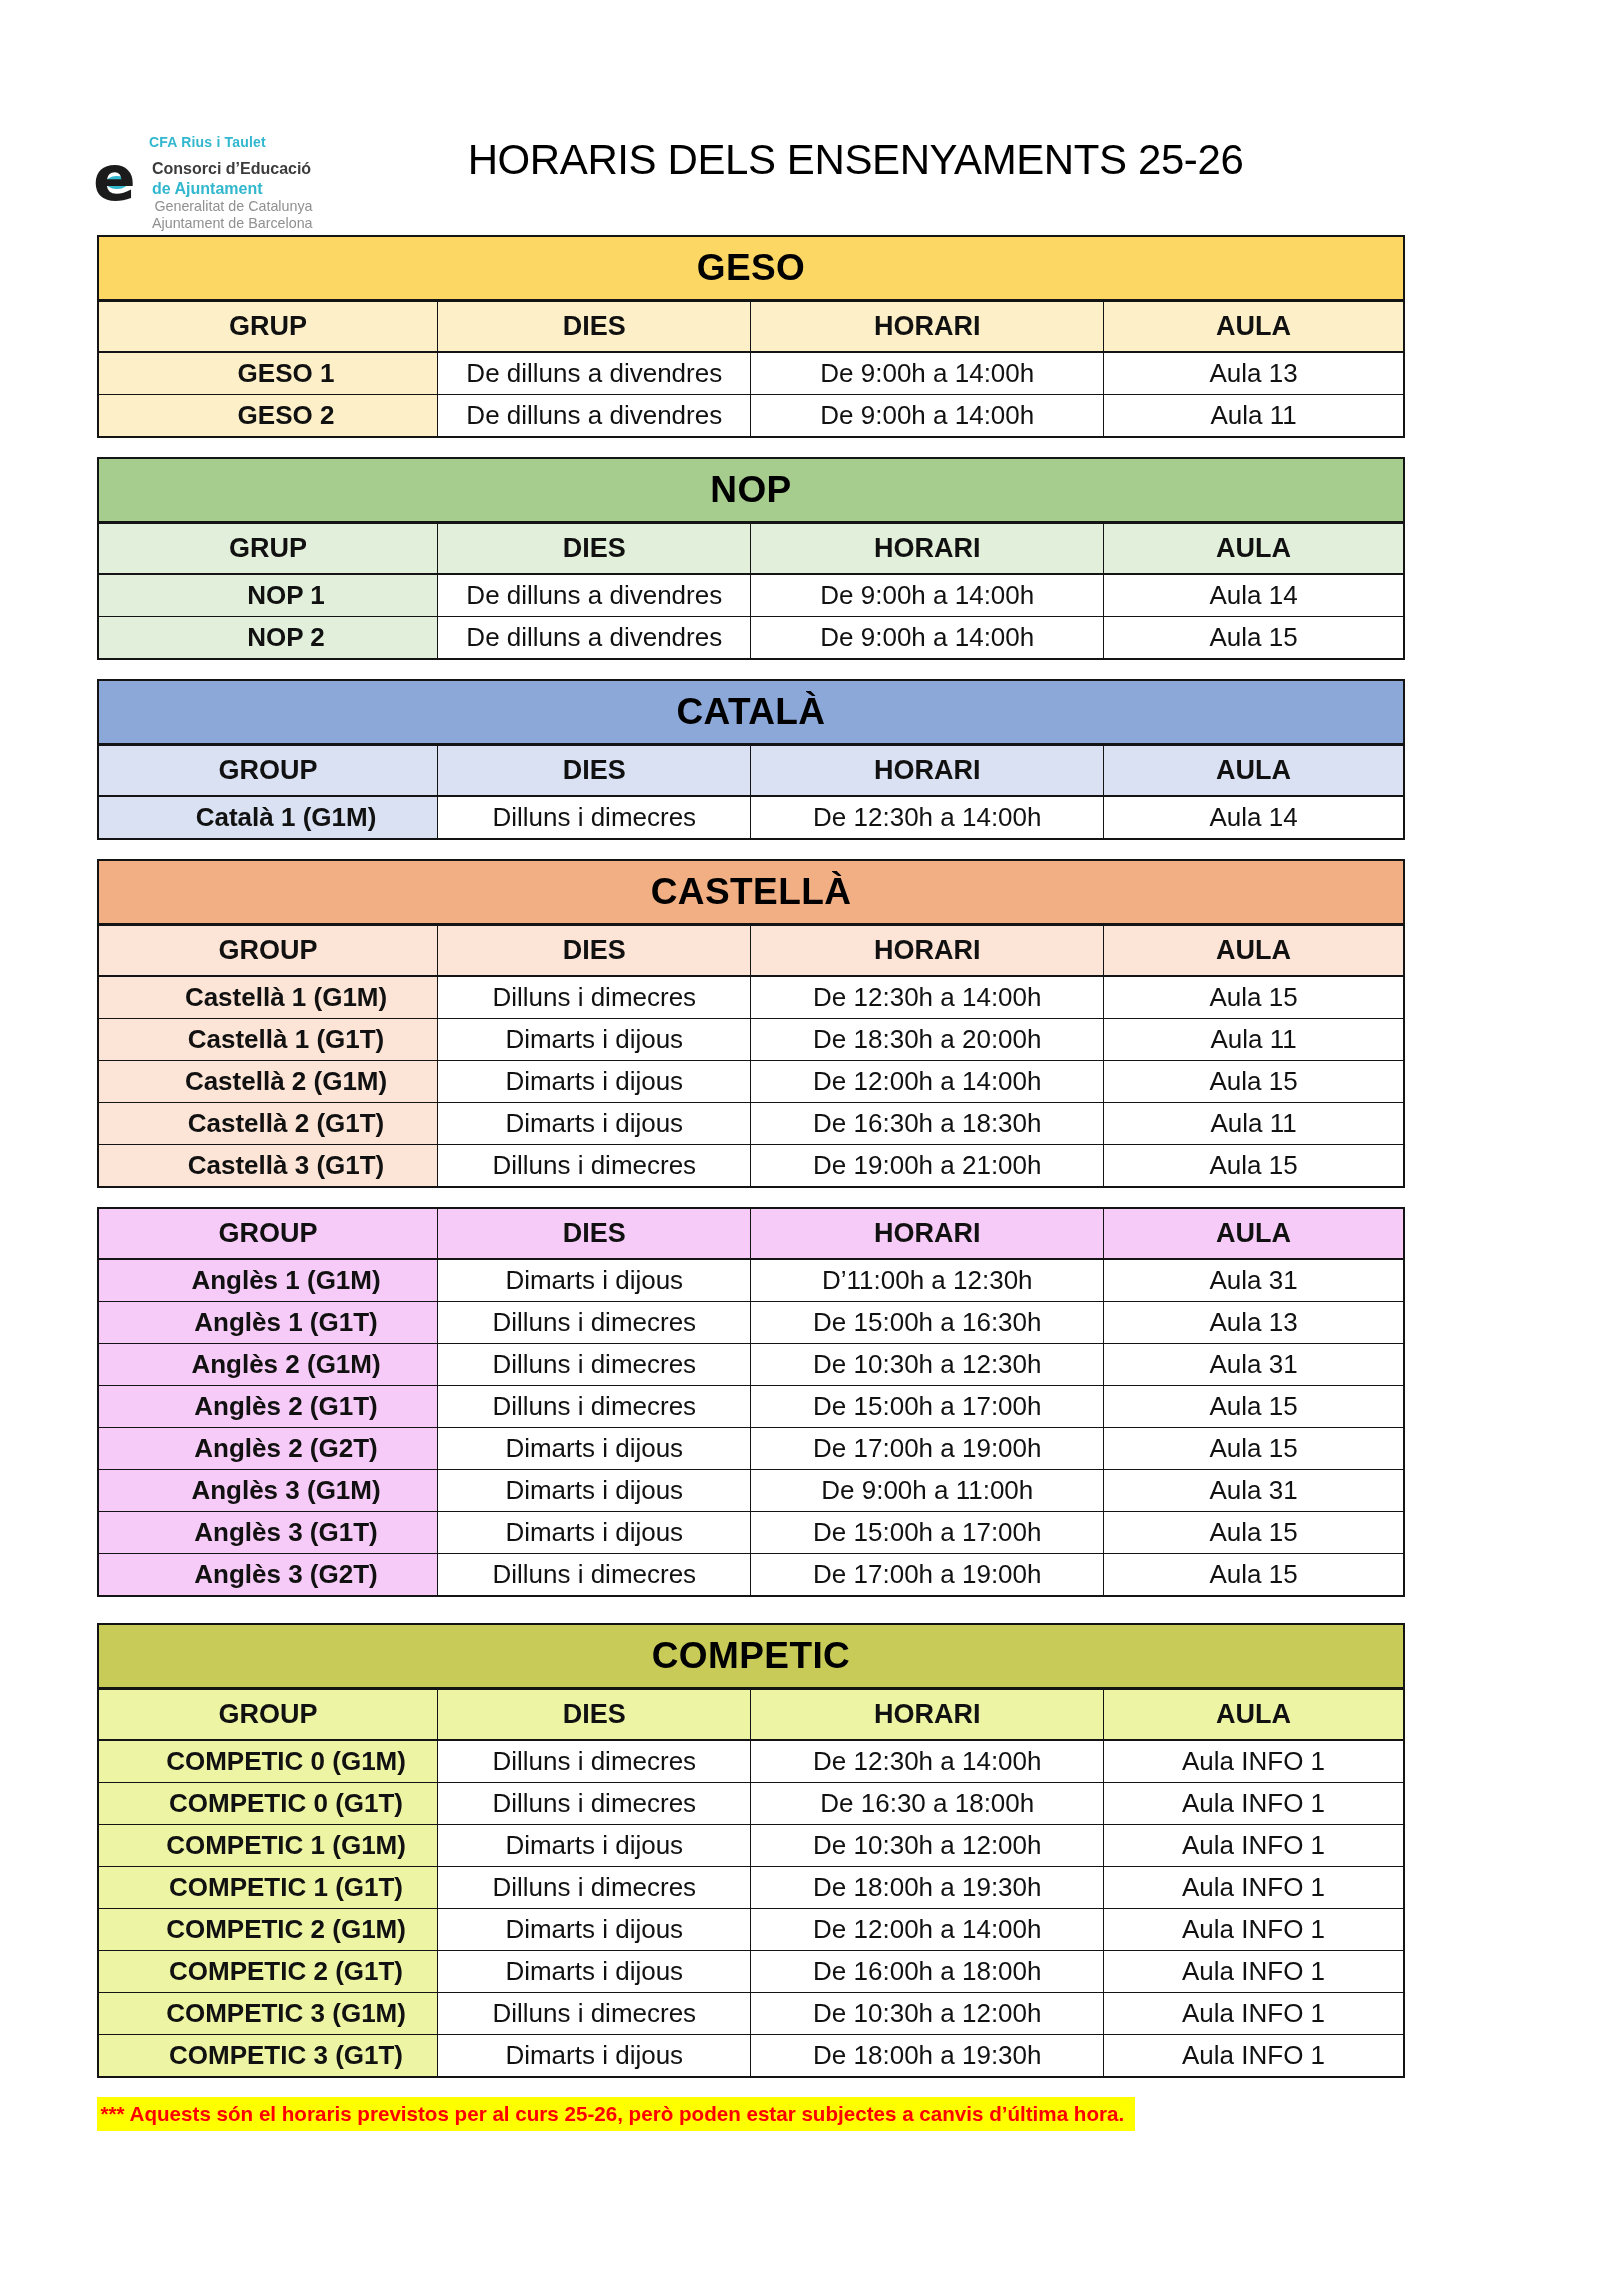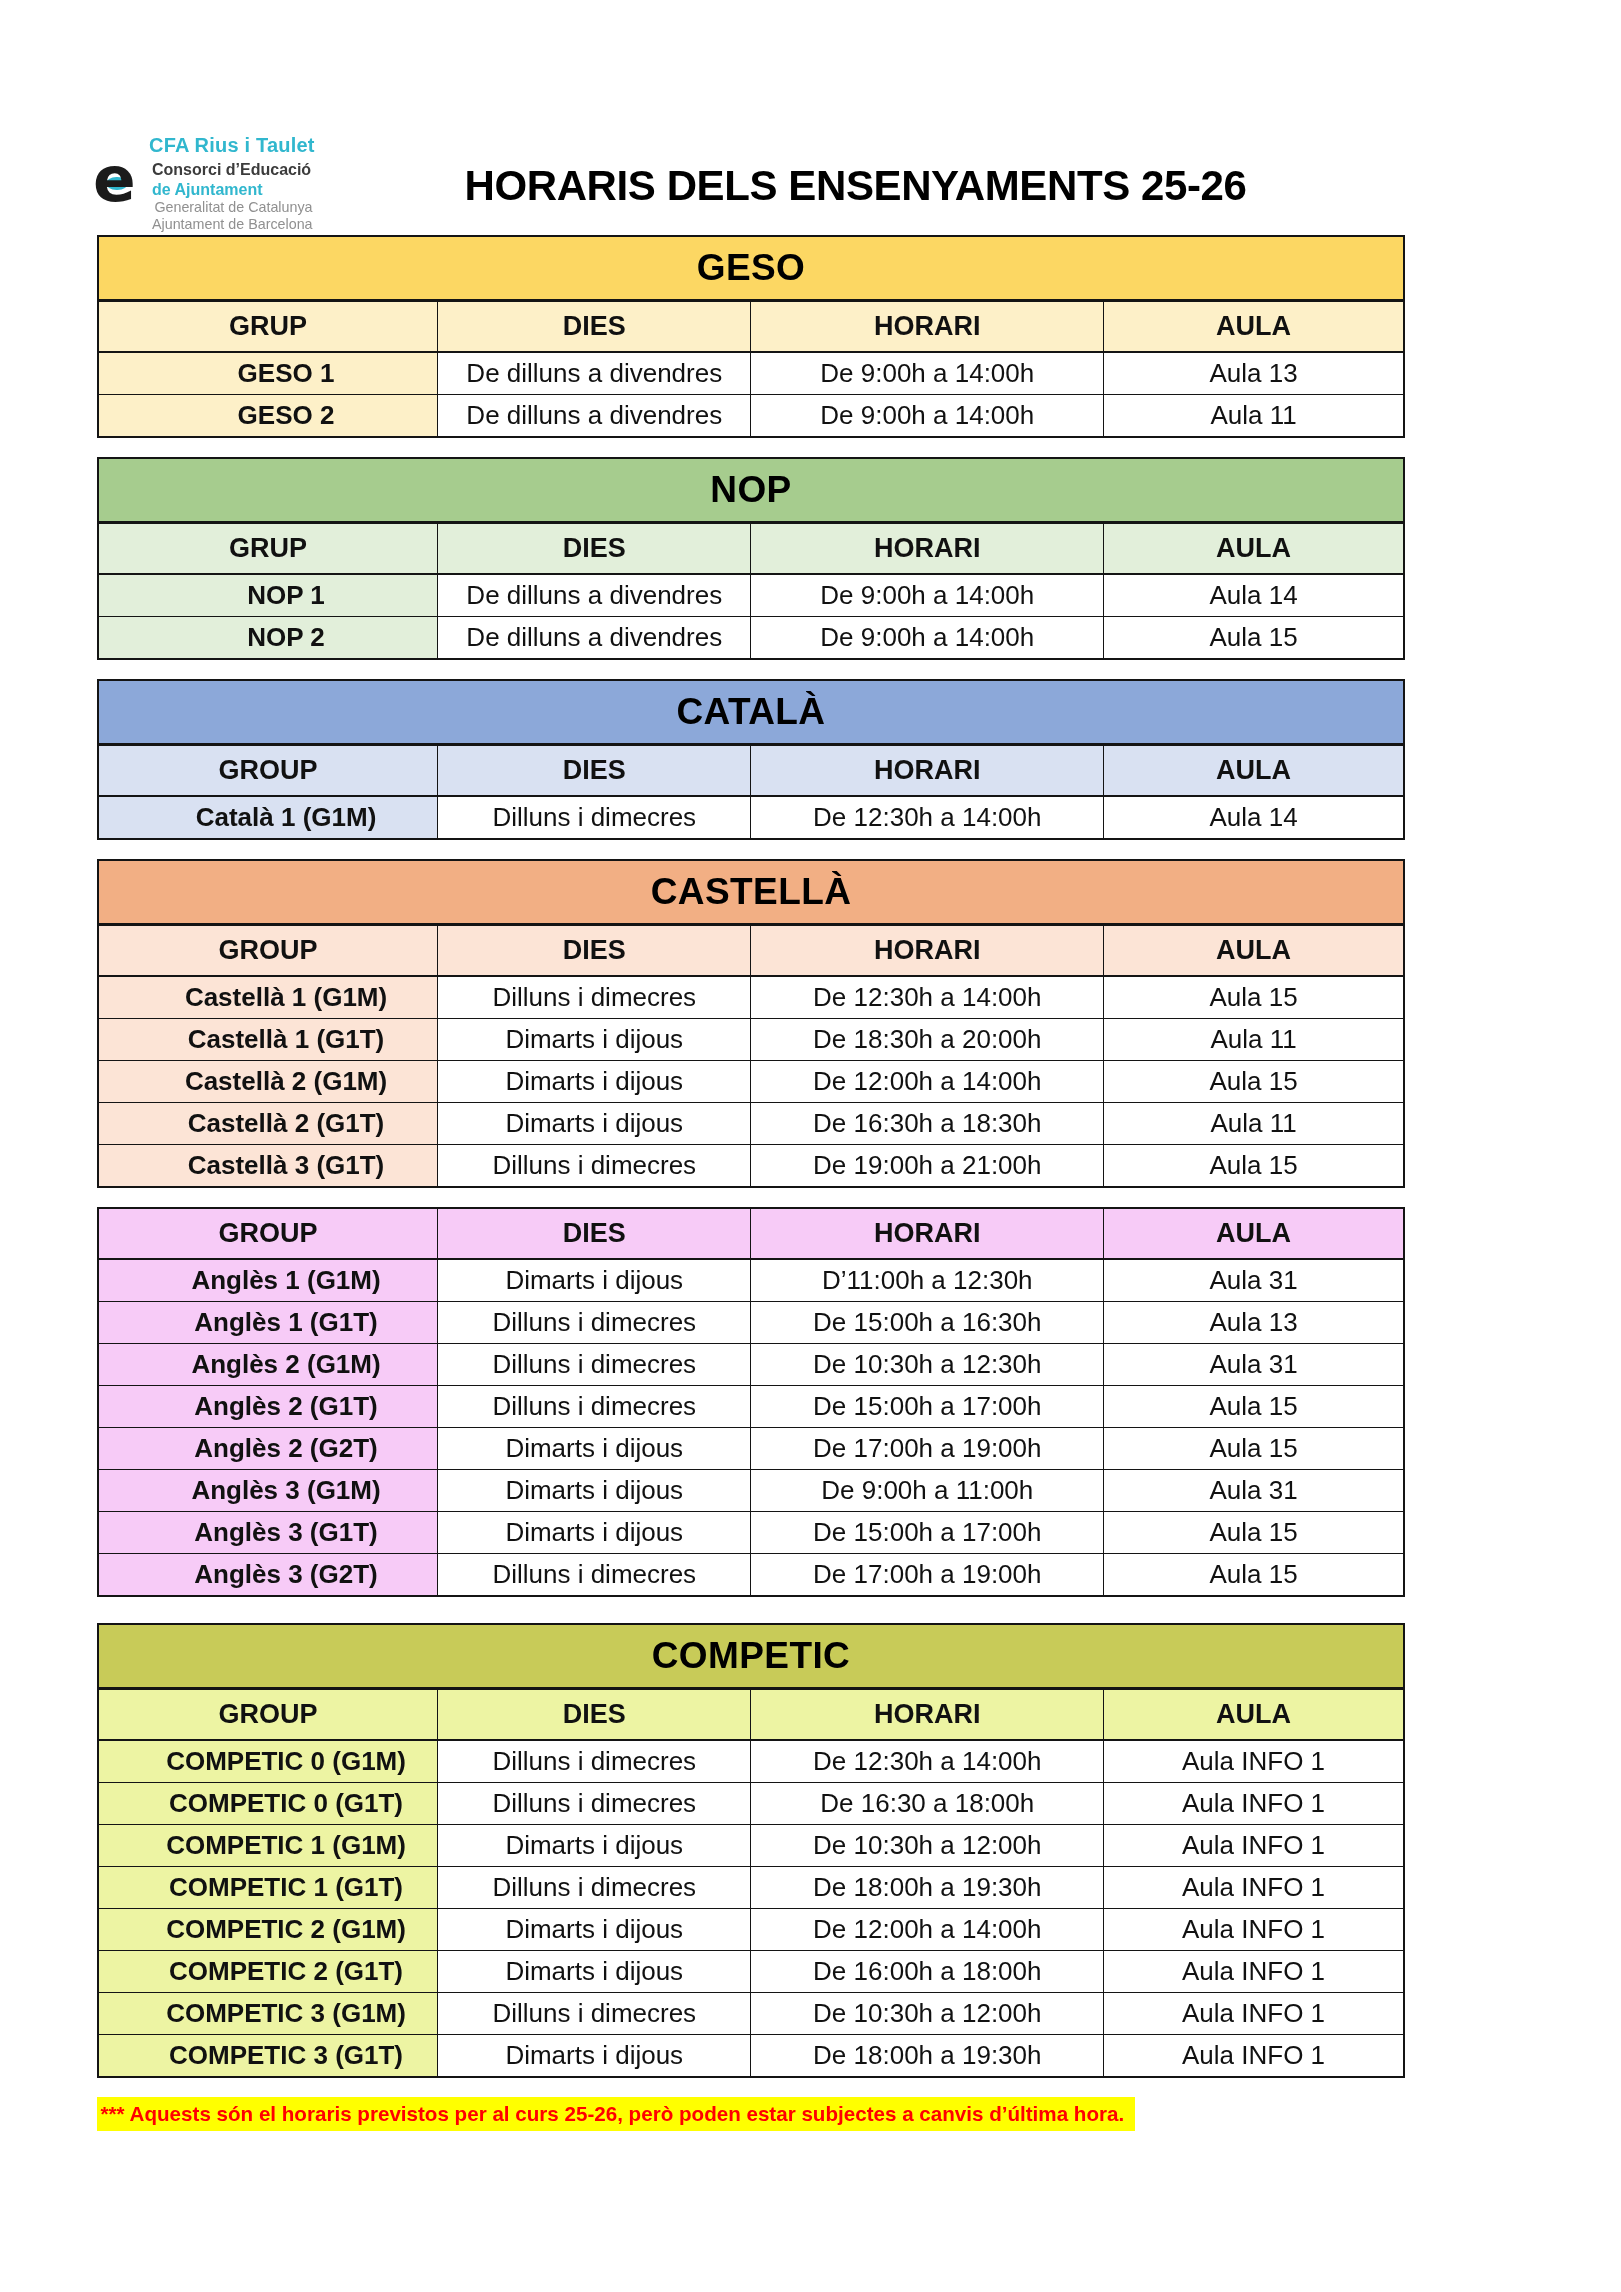--- a/index.html
+++ b/index.html
@@ -7,40 +7,40 @@
     width:1622px;min-height:2293px;background:#ffffff;
     font-family:"Liberation Sans","DejaVu Sans",sans-serif;
     color:#111;
   }
   .page{position:relative;width:1622px;min-height:2293px;overflow:hidden;}
 
   
   .header{position:relative;height:235px;}
   .logo{position:absolute;left:93px;top:134px;width:287px;}
   .logo-school{
-    color:var(--logo-cyan,#31b7ce);font-weight:bold;font-size:20px;
-    margin-left:56px;margin-bottom:3px;letter-spacing:0.2px;
+    color:var(--logo-cyan,#31b7ce);font-weight:bold;font-size:14px;
+    margin-left:56px;margin-bottom:9px;letter-spacing:0.2px;
   }
   .logo-row{display:flex;align-items:flex-start;}
   .logo-e{position:relative;width:50px;height:56px;flex:0 0 50px;margin-top:1.8px;}
   .logo-e .e-dot{
     position:absolute;left:13.4px;top:15px;width:21.5px;height:13.4px;
     background:var(--logo-cyan,#31b7ce);border-radius:50%;
   }
   .logo-e .e-char{
     position:absolute;left:0;top:-14.3px;font-size:63px;line-height:63px;
     font-weight:900;color:#1b1b1b;font-family:"DejaVu Sans",sans-serif;
   }
   .logo-lines{margin-left:9px;line-height:1.22;}
   .logo-lines .l1{font-weight:bold;font-size:16px;color:#3c3c3c;}
   .logo-lines .l2{font-weight:bold;font-size:16px;color:var(--logo-cyan,#31b7ce);}
   .logo-lines .l3,.logo-lines .l4{font-size:14.3px;color:#909090;text-align:right;}
   .main-title{
-    position:absolute;left:304px;right:215px;top:162px;text-align:center;
-    font-size:42px;font-weight:bold;color:#000;letter-spacing:-0.4px;
+    position:absolute;left:304px;right:215px;top:136px;text-align:center;
+    font-size:42px;font-weight:normal;color:#000;letter-spacing:-0.4px;
   }
 
   
   .content{margin-left:97px;width:1308px;}
   table.sched{
     border-collapse:collapse;width:100%;table-layout:fixed;
     margin-bottom:19px;border:2.7px solid #141414;
   }
   table.sched.gap-lg{margin-top:26px;}
   .sched th,.sched td{

